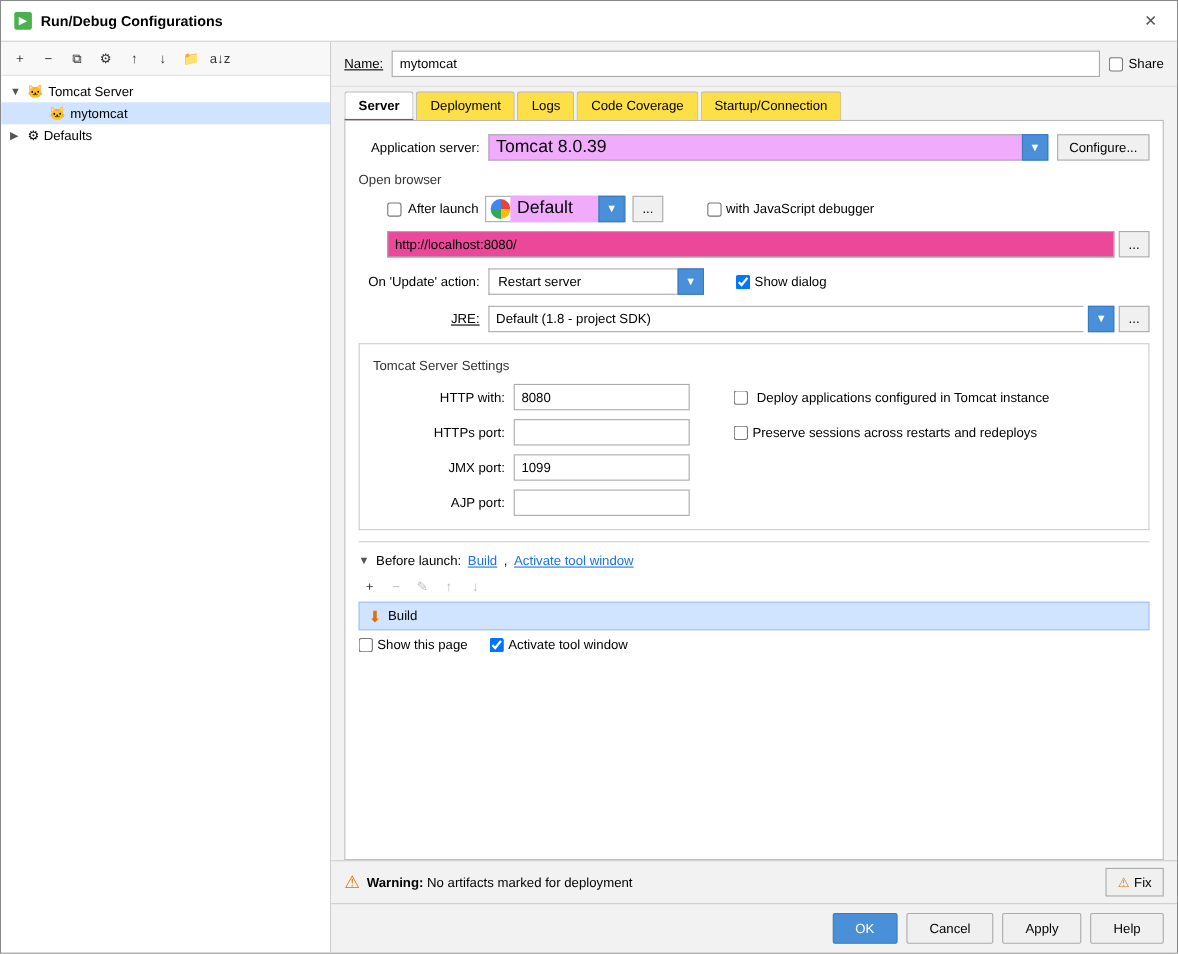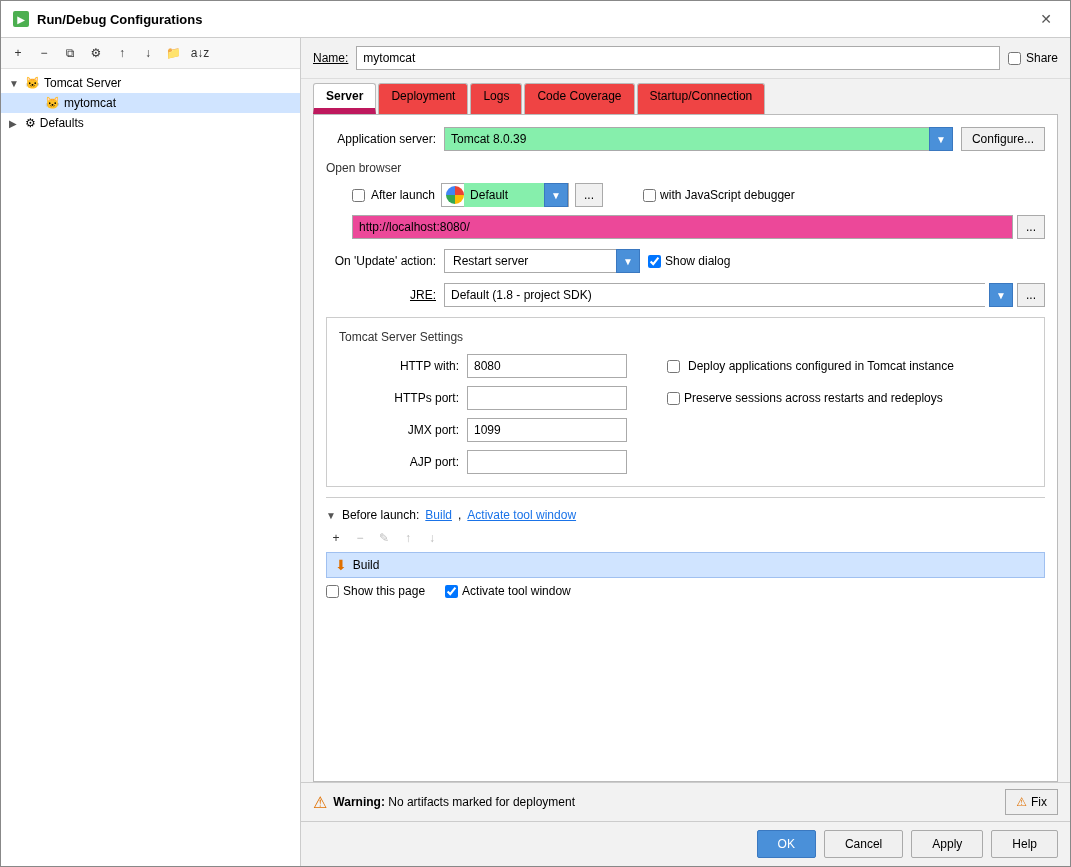--- a/index.html
+++ b/index.html
@@ -130,29 +130,29 @@
     .tabs-bar {
       display: flex;
       gap: 2px;
       padding: 4px 12px 0;
       background: #f2f2f2;
     }
     .tab {
       padding: 5px 12px;
       border: 1px solid #bbb;
       border-bottom: none;
-      background: #ef4444;
+      background: #fde047;
       cursor: pointer;
       font-size: 12px;
       border-radius: 3px 3px 0 0;
     }
     .tab.active {
       background: #fff;
       font-weight: 600;
-      border-bottom: 6px solid #be185d;
+      border-bottom: 1px solid #be185d;
       z-index: 1;
     }
     .tab-content {
       flex: 1;
       background: #fff;
       border: 1px solid #bbb;
       margin: 0 12px;
       padding: 12px;
       overflow-y: auto;
     }
@@ -173,22 +173,22 @@
       display: flex;
       flex: 1;
       align-items: center;
     }
     .select-input {
       flex: 1;
       height: 24px;
       border: 1px solid #aaa;
       border-right: none;
       padding: 2px 6px;
-      font-size: 12px;
-      background: #86efac;
+      font-size: 16px;
+      background: #f0abfc;
     }
     .select-arrow {
       width: 24px;
       height: 24px;
       background: #4a90d9;
       border: 1px solid #3a78c0;
       display: flex;
       align-items: center;
       justify-content: center;
       cursor: pointer;
@@ -540,21 +540,21 @@
           </div>
         </div>
 
 
         <div class="form-row on-update-row">
           <span class="form-label">On 'Update' action:</span>
           <div class="restart-select">
             <input class="restart-input" type="text" value="Restart server" style="">
             <div class="restart-arrow">▼</div>
           </div>
-          <div style="display:flex; align-items:center; gap:4px;">
+          <div style="display:flex; align-items:center; gap:4px;margin-left:21px;">
             <input type="checkbox" checked="" style="">
             <span>Show dialog</span>
           </div>
         </div>
 
         <div class="form-row">
           <span class="form-label underline">JRE:</span>
           <div class="jre-row" style="flex:1;">
             <input class="jre-select" type="text" value="Default (1.8 - project SDK)" style="">
             <div class="select-arrow">▼</div>

